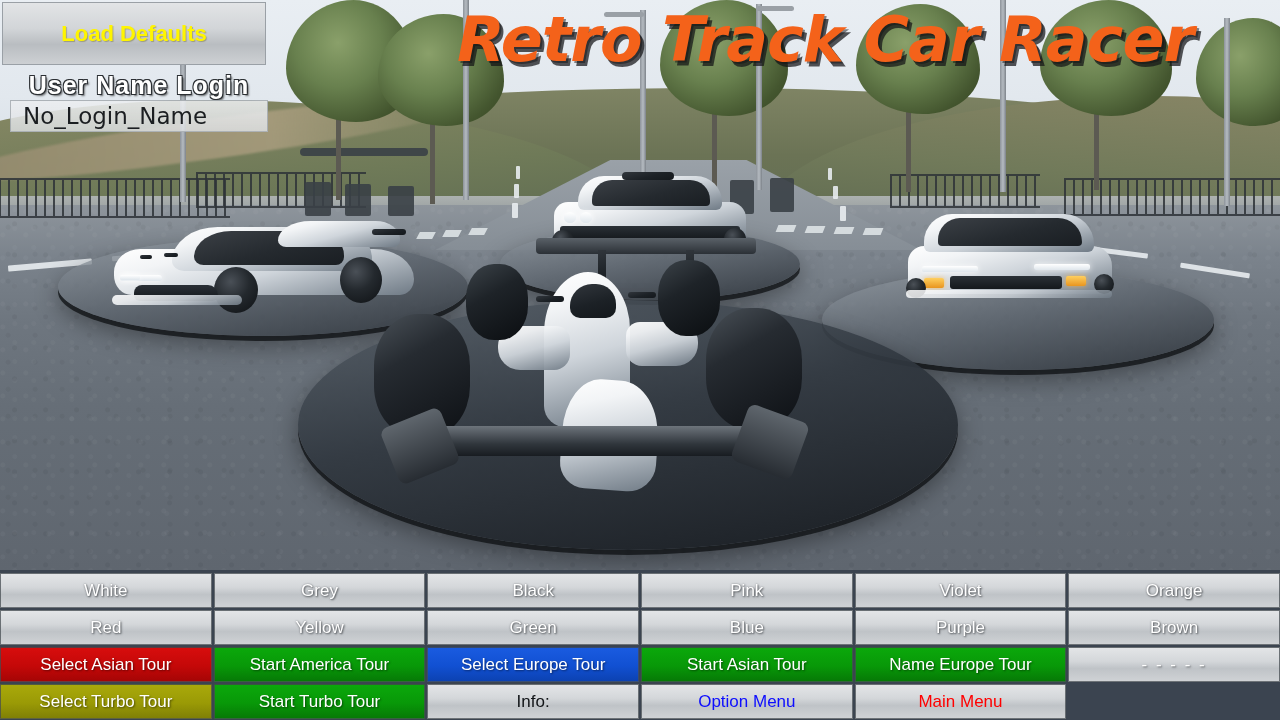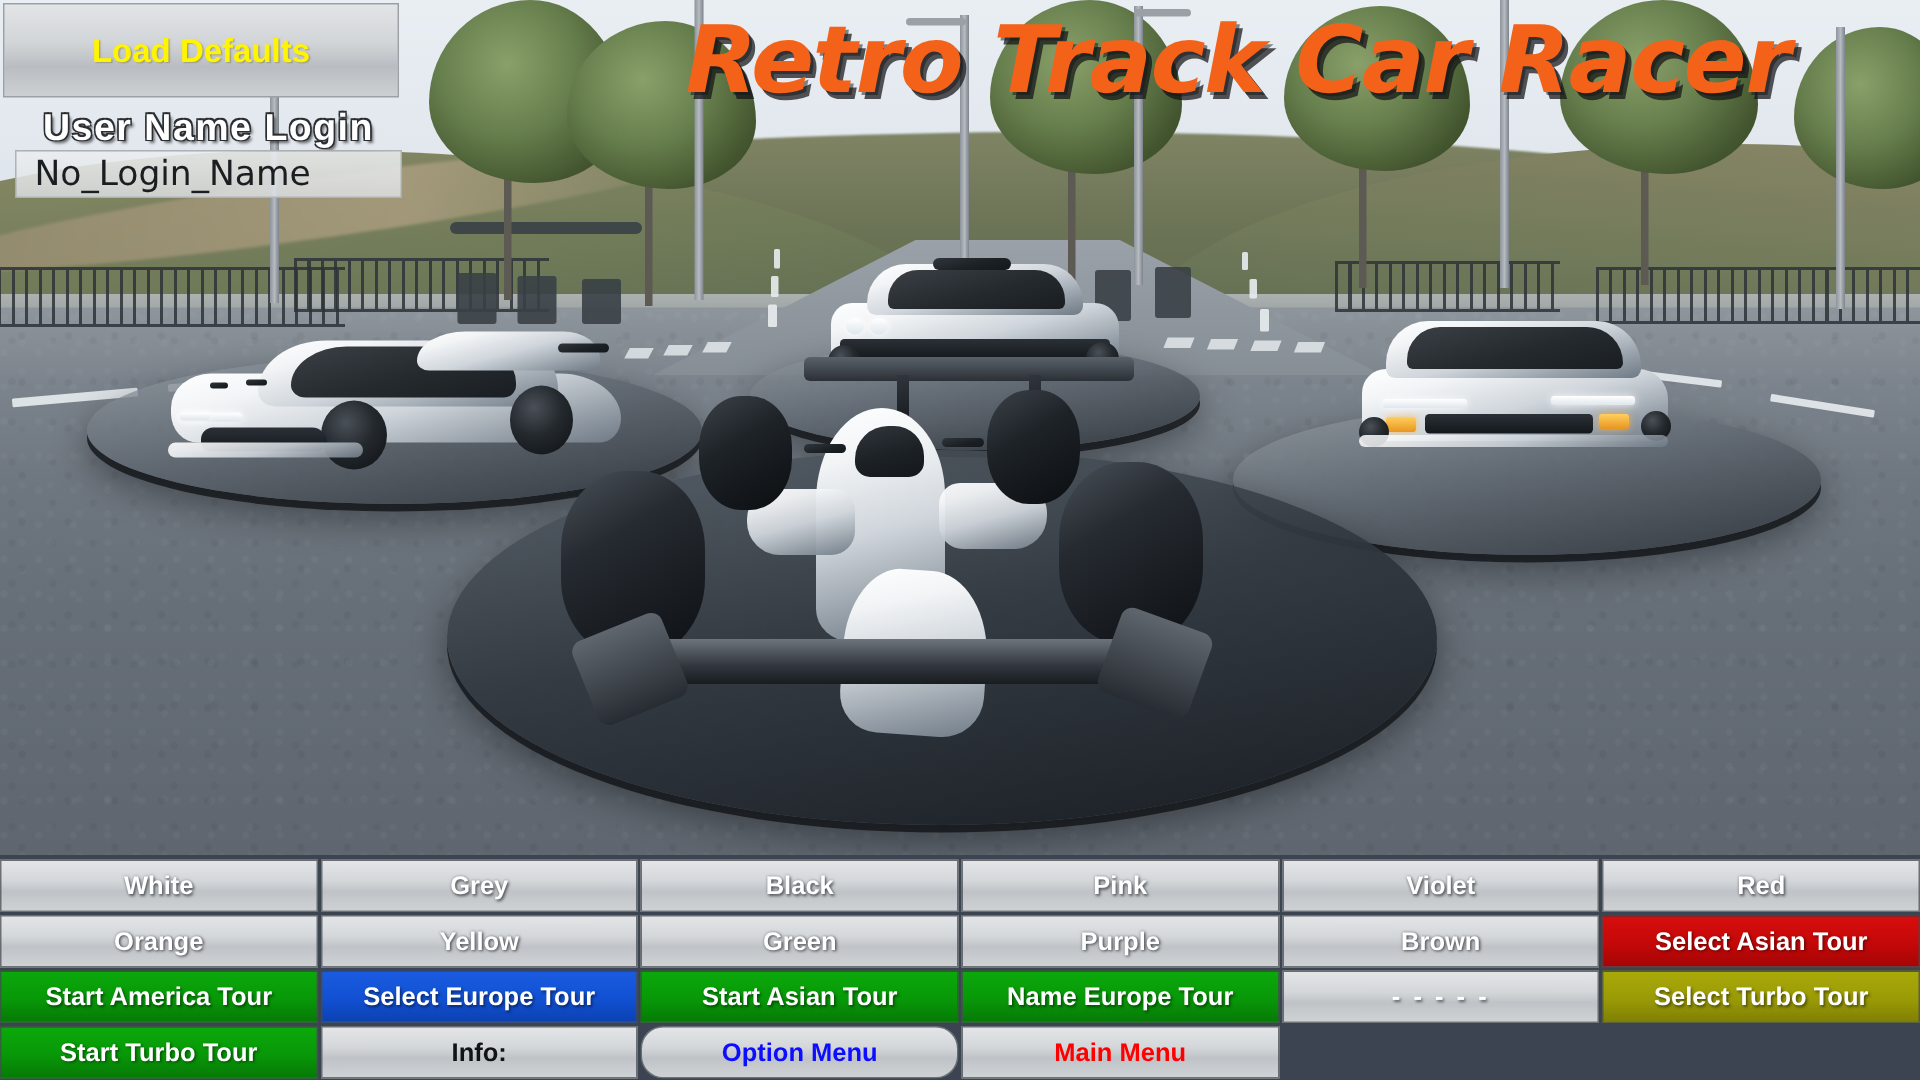--- a/index.html
+++ b/index.html
@@ -185,33 +185,33 @@
     position:absolute; left:0; bottom:0; width:1280px; height:148px;
     display:grid;
     grid-template-columns:repeat(6, 1fr);
     grid-template-rows:repeat(4, 1fr);
     gap:2px 2px;
     padding:1px 0 1px 0;
     background:transparent;
   }
   .gbtn {
     display:flex; align-items:center; justify-content:center;
-    font-size:17px; font-weight:bold;
+    font-size:17px; font-weight:normal;
     border:1px solid rgba(70,76,82,.75);
     cursor:pointer; user-select:none;
     text-align:center; overflow:hidden; white-space:nowrap;
   }
   .gbtn.grey {
     background:linear-gradient(180deg,#e3e5e7 0%,#d4d7da 40%,#bfc3c7 62%,#cfd2d5 100%);
     color:#ffffff;
     text-shadow:1px 1px 2px rgba(60,64,68,.8), 0 0 2px rgba(90,94,98,.6);
   }
   .gbtn.grey.dark-text { color:#111417; text-shadow:none; }
   .gbtn.grey.red-text  { color:#FF0000; text-shadow:none; }
-  .gbtn.grey.blue-text { color:#0D0DFF; text-shadow:none;border-radius:15px; }
+  .gbtn.grey.blue-text { color:#0D0DFF; text-shadow:none; }
   .gbtn.violet {
     background:linear-gradient(180deg,#7a0bdf 0%,#6d04cc 55%,#5d03b2 100%);
     color:#ffffff; text-shadow:1px 1px 2px rgba(0,0,0,.5);
   }
   .gbtn.green {
     background:linear-gradient(180deg,#0ba80b 0%,#089808 55%,#067a06 100%);
     color:#ffffff; text-shadow:1px 1px 2px rgba(0,0,0,.5);
   }
   .gbtn.red {
     background:linear-gradient(180deg,#d70d0d 0%,#c40808 55%,#a50505 100%);
@@ -380,24 +380,25 @@
   </div>
   <div class="login-label">User  Name  Login</div>
   <div class="login-input" title="No_Login_Name">No_Login_Name</div>
 
   <div class="btn-grid">
       <div class="gbtn grey">White</div>
       <div class="gbtn grey">Grey</div>
       <div class="gbtn grey">Black</div>
       <div class="gbtn grey">Pink</div>
       <div class="gbtn grey">Violet</div>
+      <div class="gbtn grey">Orange</div>
       <div class="gbtn grey">Red</div>
-      <div class="gbtn grey">Orange</div>
       <div class="gbtn grey">Yellow</div>
       <div class="gbtn grey">Green</div>
+      <div class="gbtn grey">Blue</div>
       <div class="gbtn grey">Purple</div>
       <div class="gbtn grey">Brown</div>
       <div class="gbtn red">Select Asian Tour</div>
       <div class="gbtn green">Start America Tour</div>
       <div class="gbtn blue">Select Europe Tour</div>
       <div class="gbtn green">Start Asian Tour</div>
       <div class="gbtn green">Name Europe Tour</div>
       <div class="gbtn grey dashes">- - - - -</div>
       <div class="gbtn olive">Select Turbo Tour</div>
       <div class="gbtn green">Start Turbo Tour</div>

